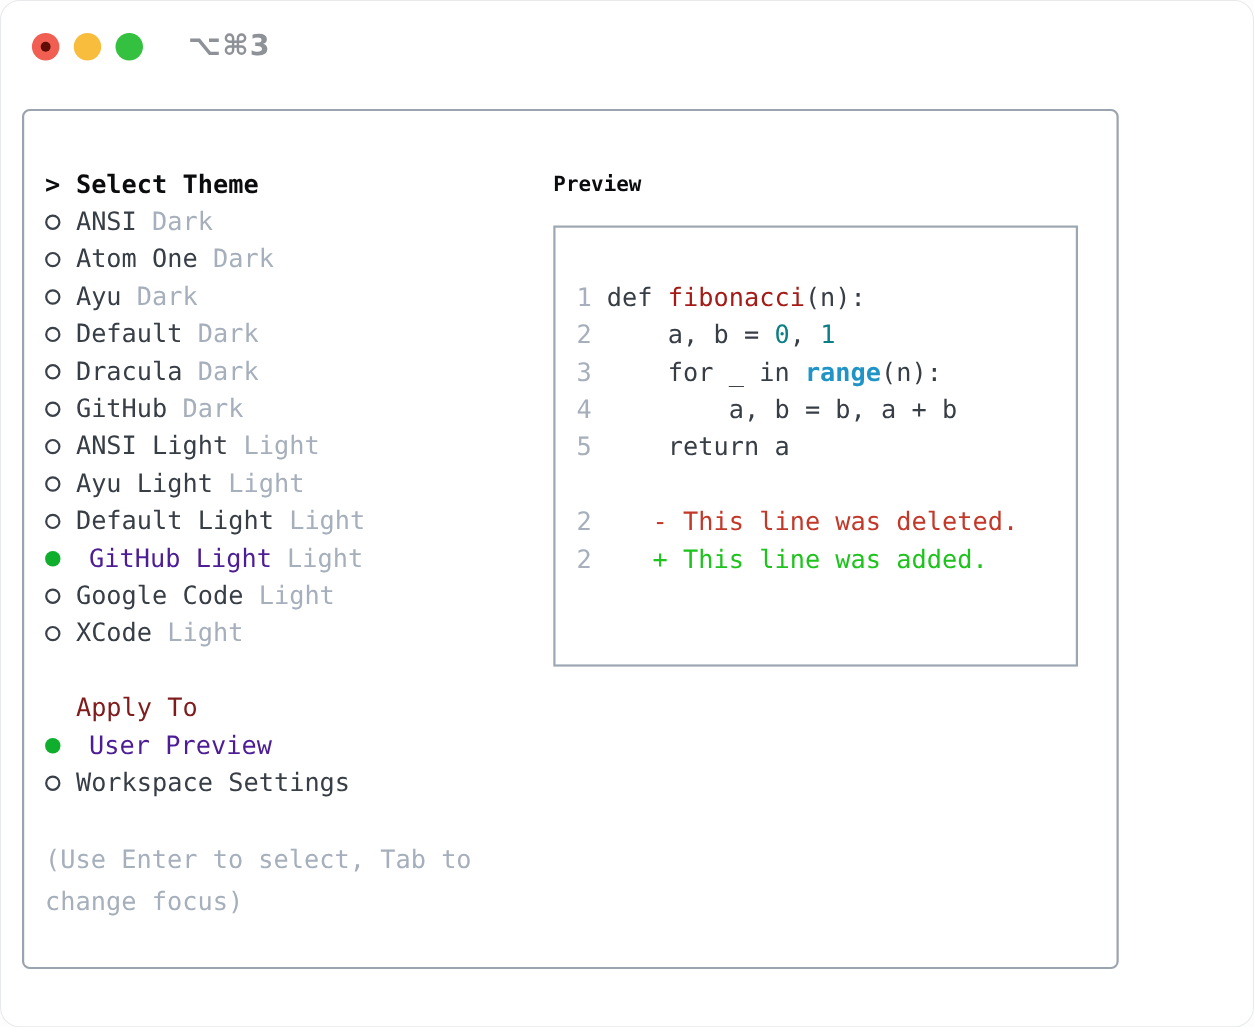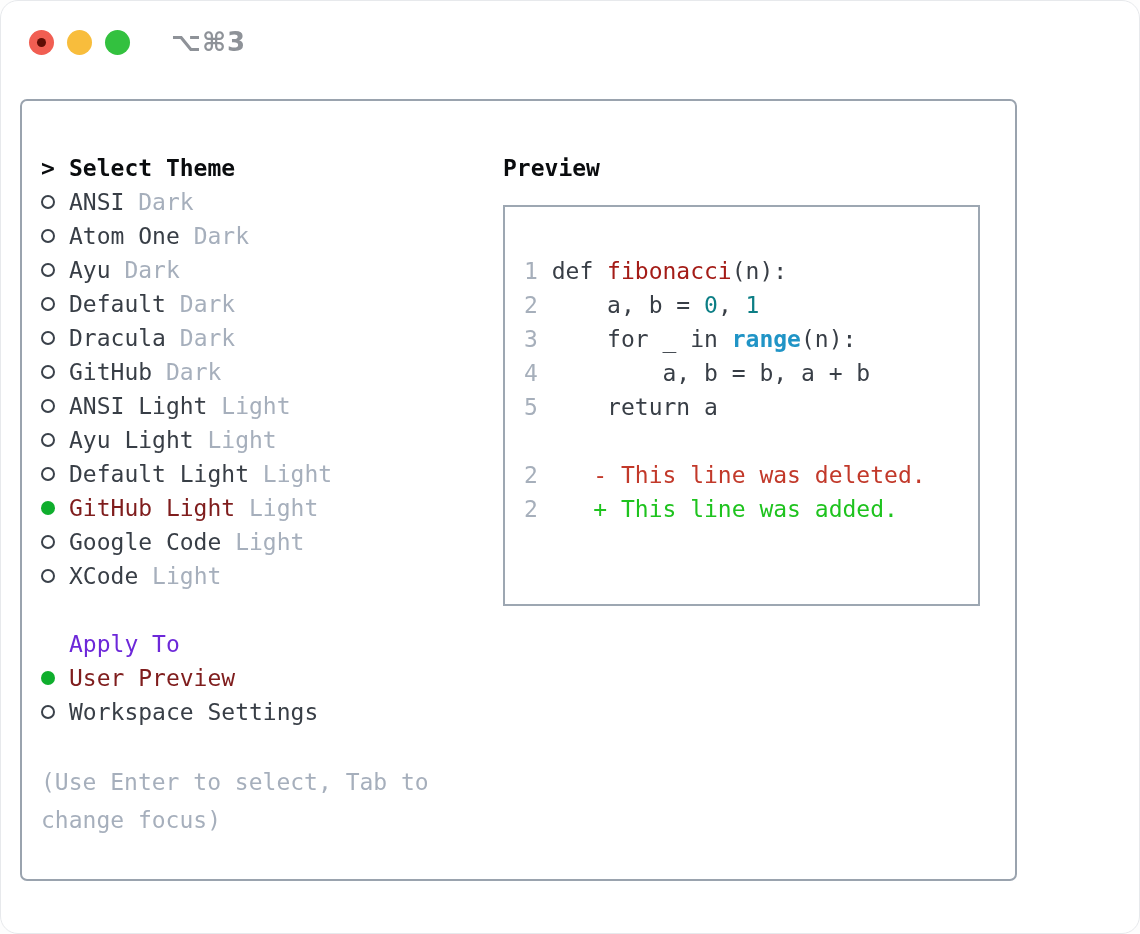--- a/index.html
+++ b/index.html
@@ -19,28 +19,28 @@
   .panel{position:absolute;left:19px;top:98px;width:997px;height:782px;border:2px solid #9aa3ae;border-radius:7px;box-sizing:border-box;background:#fff;}
 
   .left-col{position:absolute;left:19px;top:50px;width:460px;font-size:23px;color:#383e46;}
   .row{display:flex;align-items:center;height:34px;white-space:pre;}
   .marker{width:28px;display:flex;align-items:center;flex:none;}
   .radio{width:14px;height:14px;border-radius:50%;border:2px solid #3a414a;box-sizing:border-box;}
   .radio.filled{border:none;background:#0fae2d;}
   .prompt{font-weight:bold;color:#0a0c0e;}
   .hdr{font-weight:bold;color:#0a0c0e;}
   .tname{}
-  .row.selected .tname{color:#7f1d1d;}
+  .row.selected .tname{color:#4c1d95;margin-left:12px;}
   .variant{color:#a6afbc;margin-left:1ch;}
-  .section-label{color:#6d28d9;text-align:center;}
+  .section-label{color:#7f1d1d;text-align:center;}
   .spacer{height:34px;}
   .help{color:#a6afbc;width:430px;line-height:38px;margin-top:0;}
 
   .right-col{position:absolute;left:481px;top:50px;}
-  .preview-title{font-size:23px;font-weight:bold;color:#0a0c0e;height:34px;line-height:34px;}
+  .preview-title{font-size:19px;font-weight:bold;color:#0a0c0e;height:34px;line-height:34px;}
   .preview-box{margin-top:20px;width:477px;height:401px;border:2px solid #9da7b2;box-sizing:border-box;padding:47px 11px 0 19px;background:#fff;overflow:hidden;}
   .cline{height:34px;line-height:34px;font-size:23px;white-space:pre;}
   .lnum{color:#a6afbb;display:inline-block;margin-right:1ch;}
   .tok-plain{color:#383e46;}
   .tok-function{color:#a41c17;}
   .tok-number{color:#0c7e85;}
   .tok-builtin{color:#2094c6;font-weight:bold;}
   .diff-context{color:#8e959e;}
   .diff-deleted{color:#c2392a;}
   .diff-added{color:#1ec31e;}

